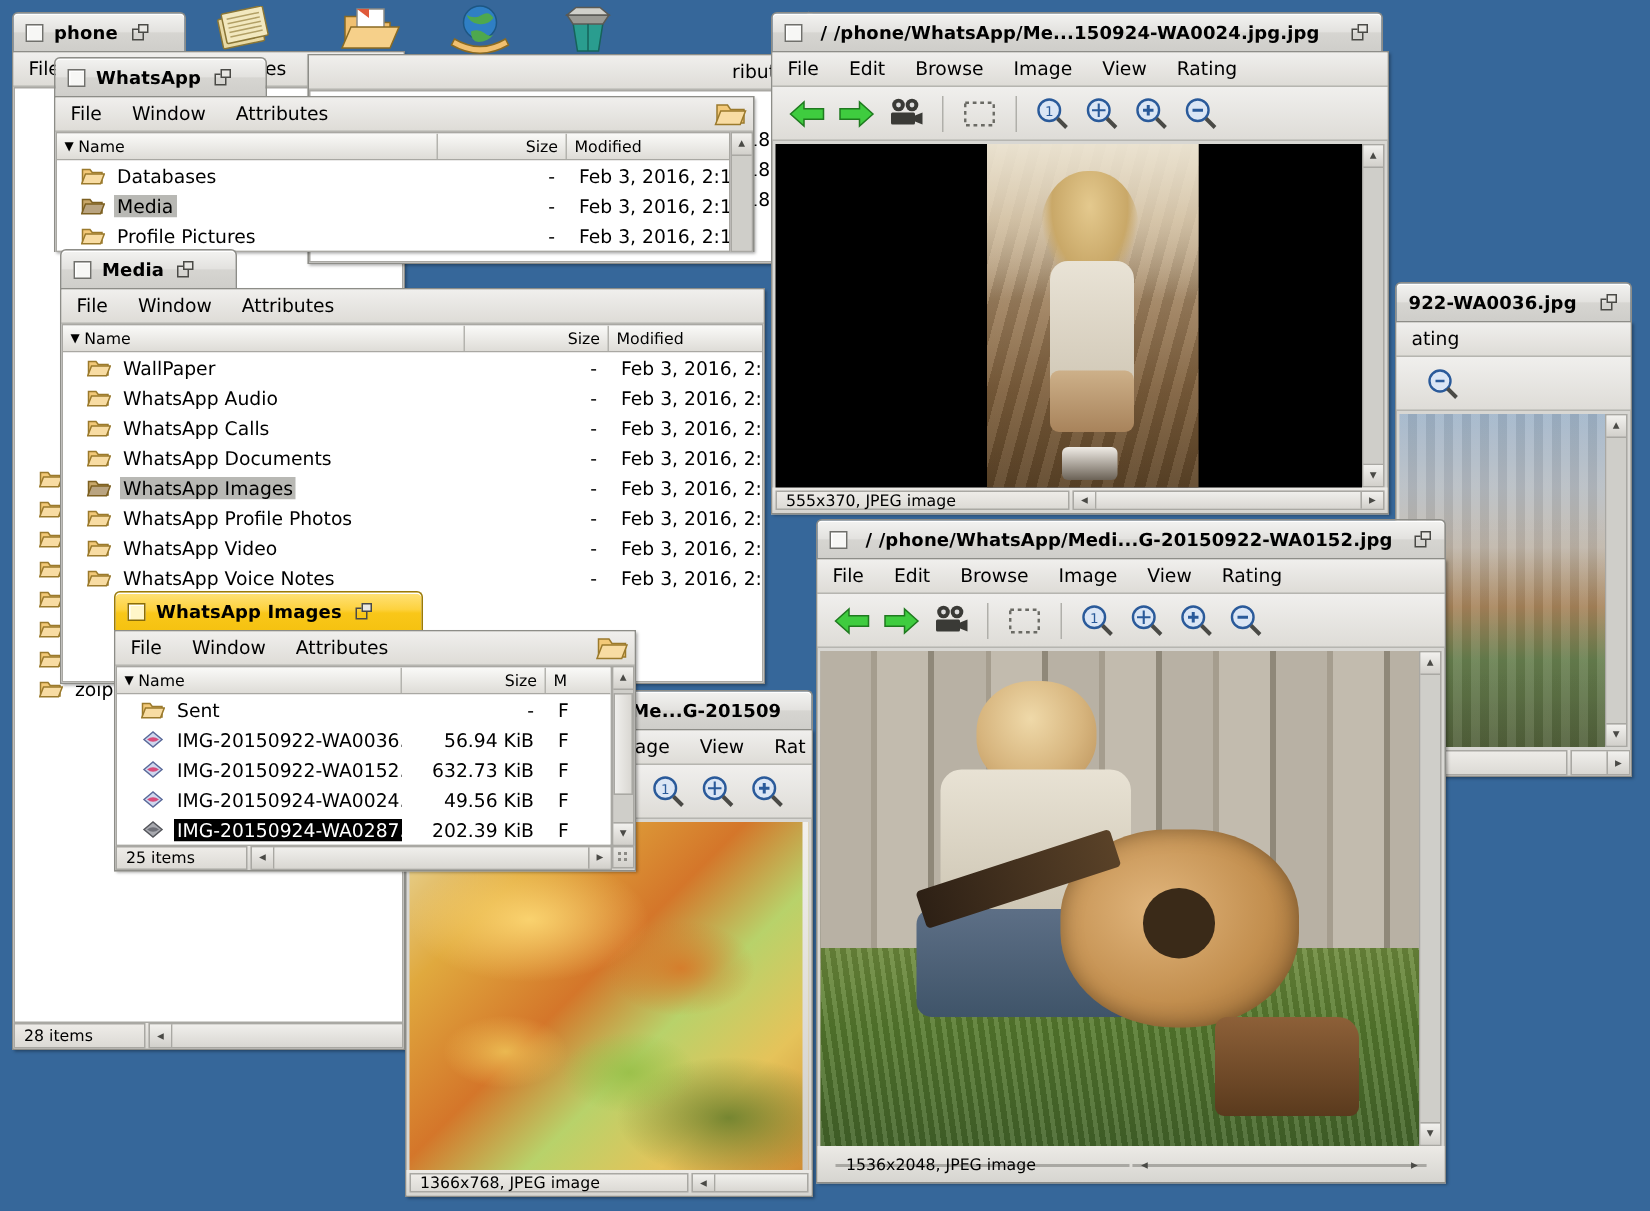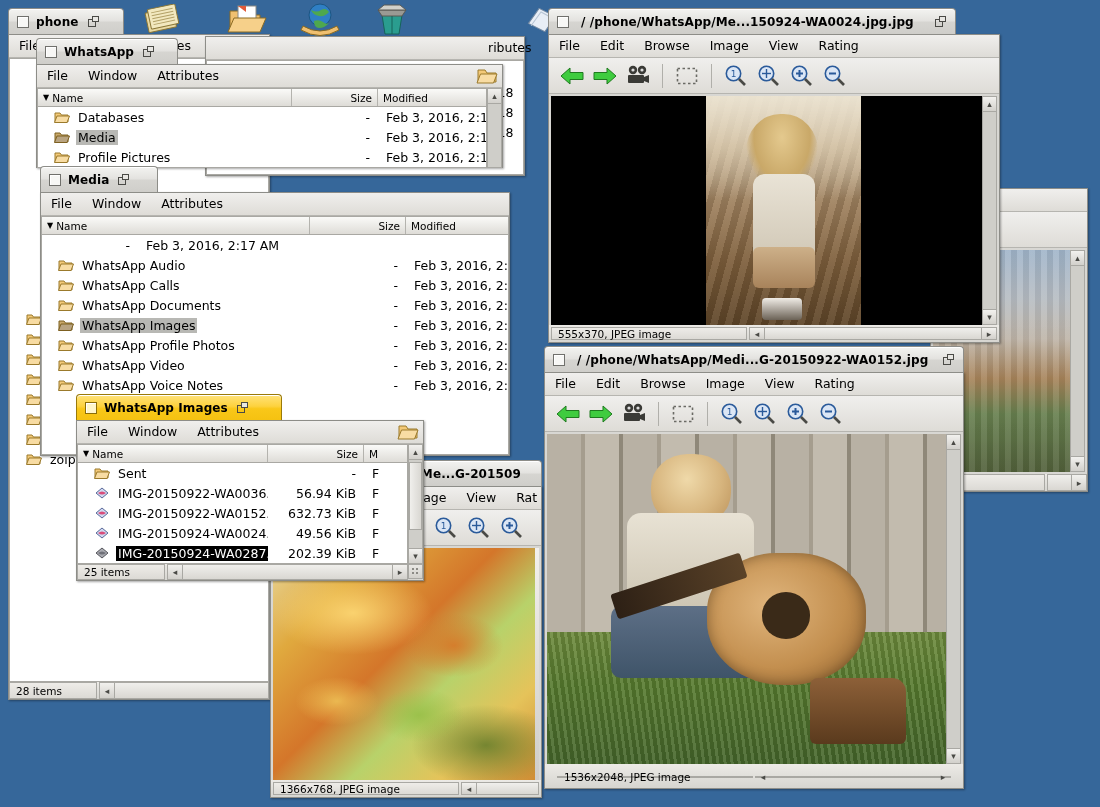--- a/index.html
+++ b/index.html
@@ -419,20 +419,27 @@
             </div>
           <div class="c right" style="width:96px">
               <span>Size</span>
             </div>
           <div class="c" style="flex:1;border-right:none">
               <span>Modified</span>
             </div>
         </div>
         <div class="listarea" style="flex:1">
           <div class="frow">
+            <div class="nm" style="width:268px">
+                <svg class="ficon" viewBox="0 0 16 14">
+                  <path d="M1 12 L1 3 L6 3 L7.5 5 L14 5 L14 12 Z" fill="#f3c978" stroke="#9b7a2c"></path>
+                  <path d="M0.5 12.5 L3 6 L15.5 6 L13 12.5 Z" fill="#f8dca3" stroke="#9b7a2c"></path>
+                </svg>
+                <span class="nmtxt">WallPaper</span>
+              </div>
             <div class="sz" style="width:96px">-</div>
             <div class="md" style="flex:1">Feb 3, 2016, 2:17 AM</div>
           </div>
           <div class="frow">
             <div class="nm" style="width:268px">
                 <svg class="ficon" viewBox="0 0 16 14">
                   <path d="M1 12 L1 3 L6 3 L7.5 5 L14 5 L14 12 Z" fill="#f3c978" stroke="#9b7a2c"></path>
                   <path d="M0.5 12.5 L3 6 L15.5 6 L13 12.5 Z" fill="#f8dca3" stroke="#9b7a2c"></path>
                 </svg>
                 <span class="nmtxt">WhatsApp Audio</span>
@@ -620,20 +627,29 @@
           <div class="arr">◂</div>
           <div class="thumb"></div>
           <div class="arr r">▸</div>
         </div>
         <div class="grip"></div>
       </div>
     </div>
   </div>
 
   <div class="win" style="left:930px;top:188px;width:158px;height:330px;z-index:15">
+    <div class="tabrow">
+      <div class="tab" style="left:0;width:158px;justify-content:space-between">
+        <span class="ttitle">922-WA0036.jpg</span>
+        <span class="tzoom">
+            <i class="a"></i>
+            <i class="b"></i>
+          </span>
+      </div>
+    </div>
     <div class="wbody" style="height:304px;display:flex;flex-direction:column">
       <div class="menubar">
         <span class="mi">ating</span>
       </div>
       <div class="ivtoolbar" style="padding-left:16px">
         <span class="tb">
           <svg width="22" height="22" viewBox="0 0 22 22">
               <circle cx="9" cy="9" r="7" fill="#dbe6f5" stroke="#2a5a9a" stroke-width="1.6"></circle>
               <line x1="14" y1="14" x2="20" y2="20" stroke="#4a4a46" stroke-width="2.6"></line>
               <line x1="6" y1="9" x2="12" y2="9" stroke="#2a5a9a" stroke-width="1.8"></line>
@@ -655,21 +671,21 @@
       <div class="statusbar2">
         <div class="countbox" style="flex:1"></div>
         <div class="hsb" style="width:40px;flex:none">
           <div class="thumb"></div>
           <div class="arr r">▸</div>
         </div>
       </div>
     </div>
   </div>
 
-  <div class="win" style="left:548px;top:8px;width:452px;height:335px;z-index:40">
+  <div class="win" style="left:514px;top:8px;width:412px;height:335px;z-index:40">
     <div class="tabrow">
       <div class="tab" style="width:408px;justify-content:space-between">
         <span style="display:flex;align-items:center;gap:12px">
           <span class="tcheck"></span>
           <span class="ttitle">/ /phone/WhatsApp/Me...150924-WA0024.jpg.jpg</span>
         </span>
         <span class="tzoom">
             <i class="a"></i>
             <i class="b"></i>
           </span>

